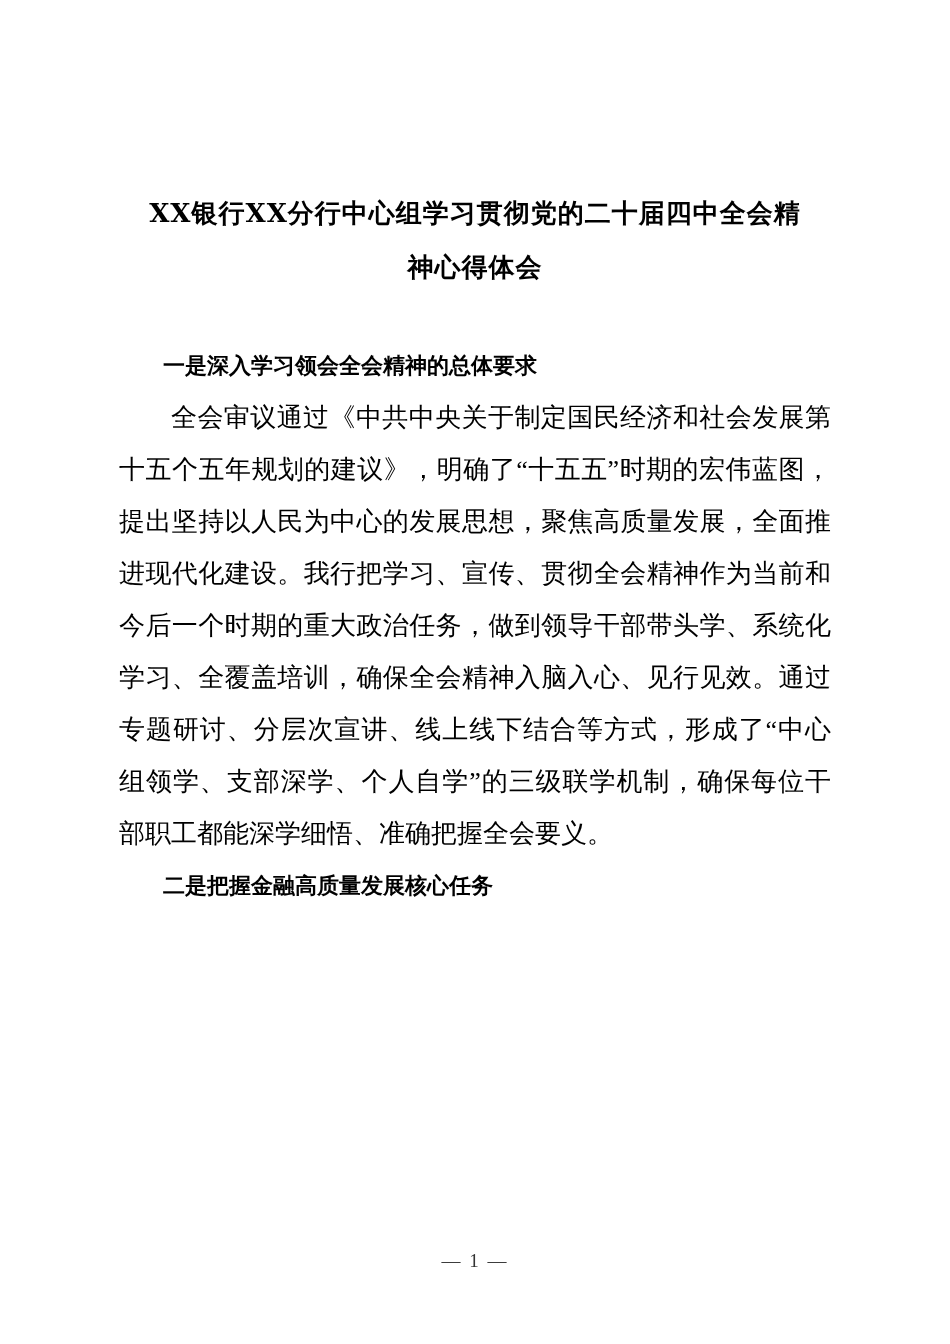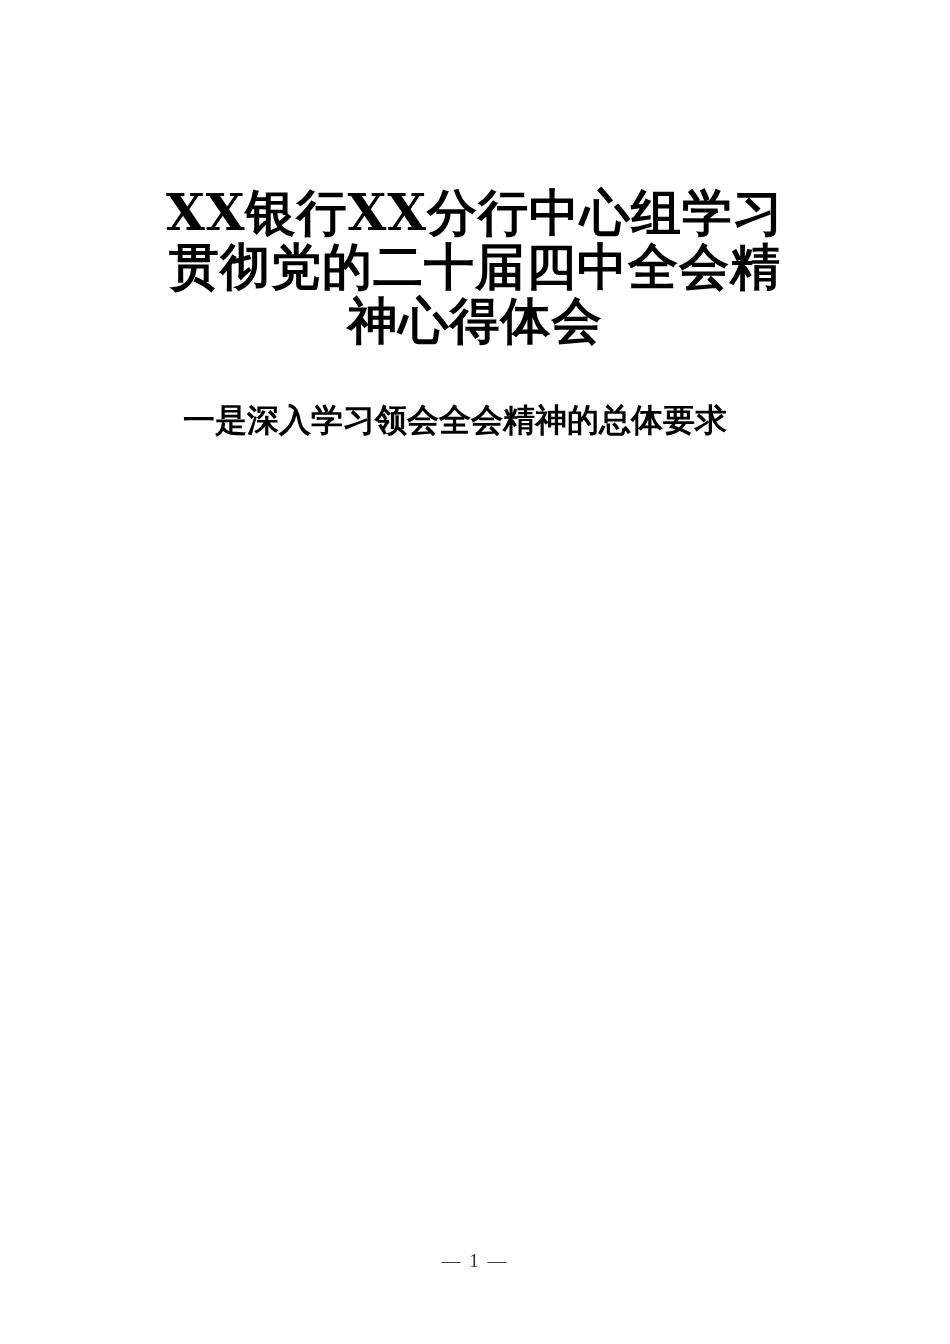--- a/index.html
+++ b/index.html
@@ -14,36 +14,36 @@
   }
   .page {
     position: absolute;
     inset: 0;
     background: #ffffff;
     padding: 186px 119px 0 119px;
   }
   .doc-title {
     font-family: "DejaVu Serif", "Liberation Serif", serif;
     font-weight: bold;
-    font-size: 50px;
+    font-size: 26px;
     line-height: 54px;
     text-align: center;
     max-width: 660px;
     margin: 0 auto;
     letter-spacing: 1px;
   }
   .doc-body {
     margin-top: 46px;
     font-size: 26px;
     line-height: 52px;
     text-align: justify;
   }
   .doc-heading {
     font-family: "Liberation Sans", "DejaVu Sans", sans-serif;
-    font-size: 32px;
+    font-size: 22px;
     font-weight: bold;
     line-height: 52px;
     text-indent: 2em;
   }
   .doc-paragraph {
     text-indent: 2em;
     font-weight: normal;
   }
   .page-footer {
     position: absolute;
@@ -61,20 +61,22 @@
 <body>
 
 <div class="page">
 
   <h1 class="doc-title">XX银行XX分行中心组学习贯彻党的二十届四中全会精神心得体会</h1>
 
   <div class="doc-body">
 
     <h2 class="doc-heading">一是深入学习领会全会精神的总体要求</h2>
 
+    <p class="doc-paragraph">全会审议通过《中共中央关于制定国民经济和社会发展第十五个五年规划的建议》，明确了“十五五”时期的宏伟蓝图，提出坚持以人民为中心的发展思想，聚焦高质量发展，全面推进现代化建设。我行把学习、宣传、贯彻全会精神作为当前和今后一个时期的重大政治任务，做到领导干部带头学、系统化学习、全覆盖培训，确保全会精神入脑入心、见行见效。通过专题研讨、分层次宣讲、线上线下结合等方式，形成了“中心组领学、支部深学、个人自学”的三级联学机制，确保每位干部职工都能深学细悟、准确把握全会要义。</p>
 
+    <h2 class="doc-heading">二是把握金融高质量发展核心任务</h2>
 
 
   </div>
 
   <div class="page-footer">— 1 —</div>
 
 </div>
 
 </body></html>

